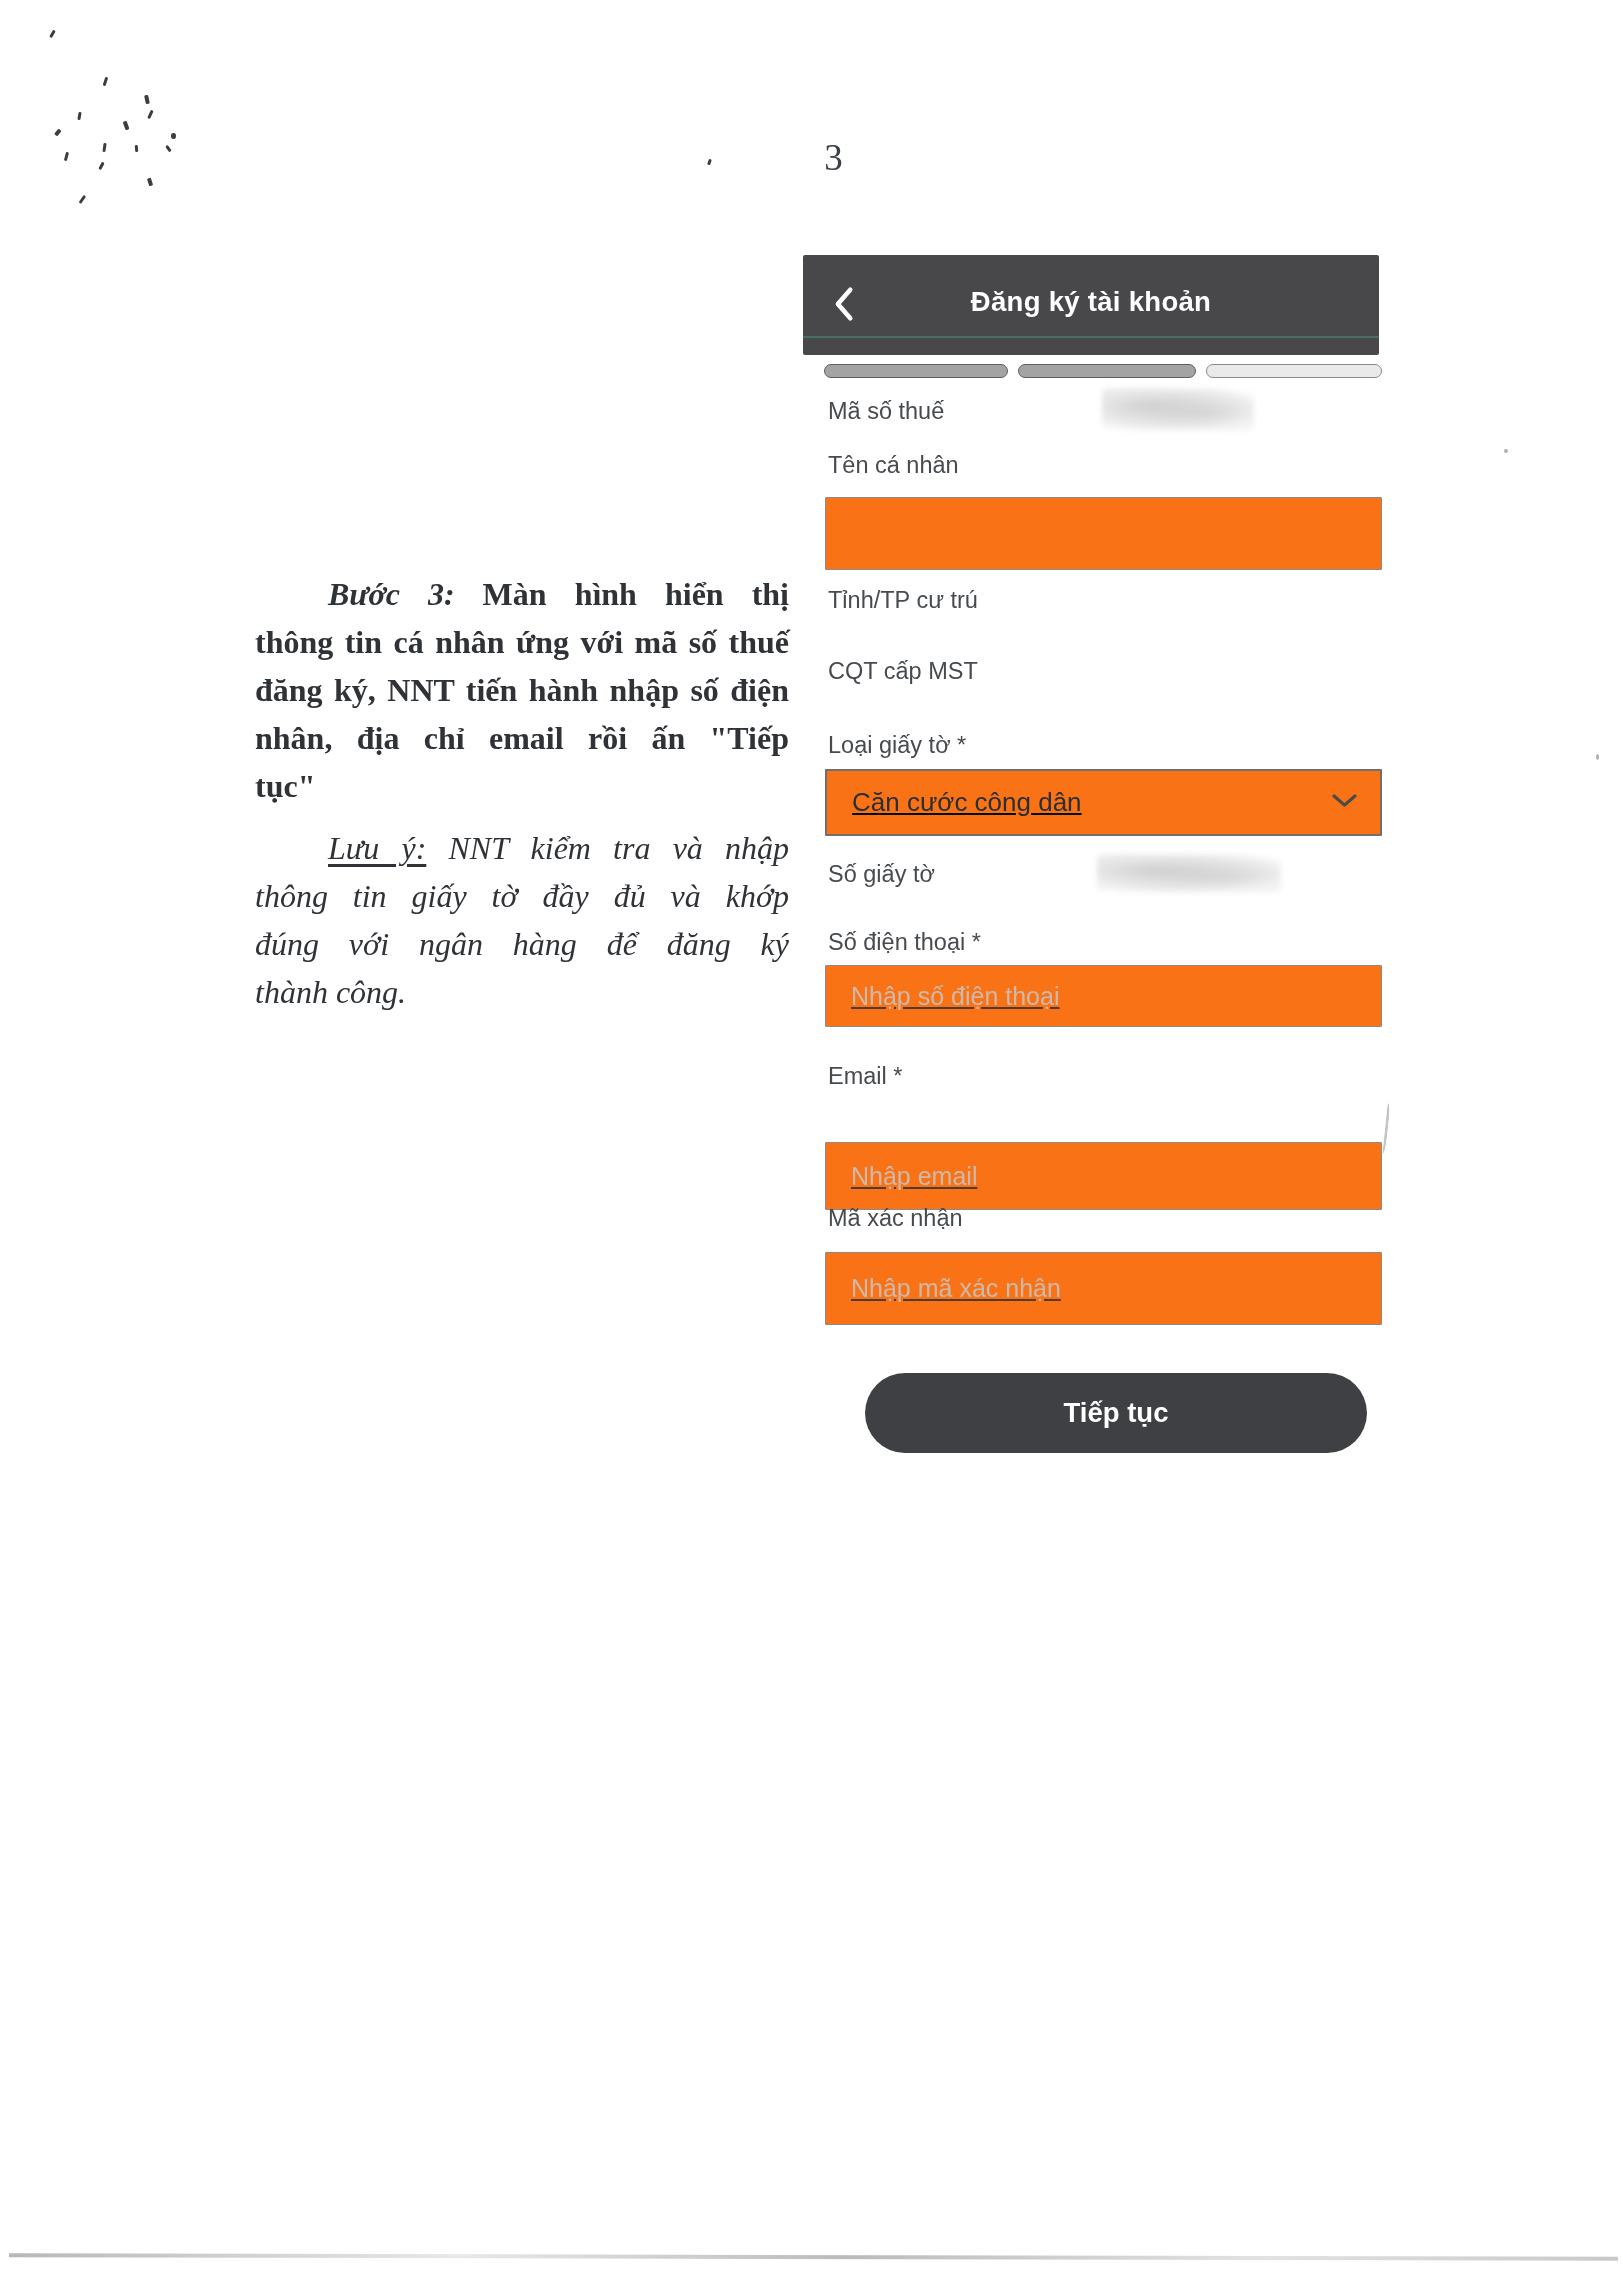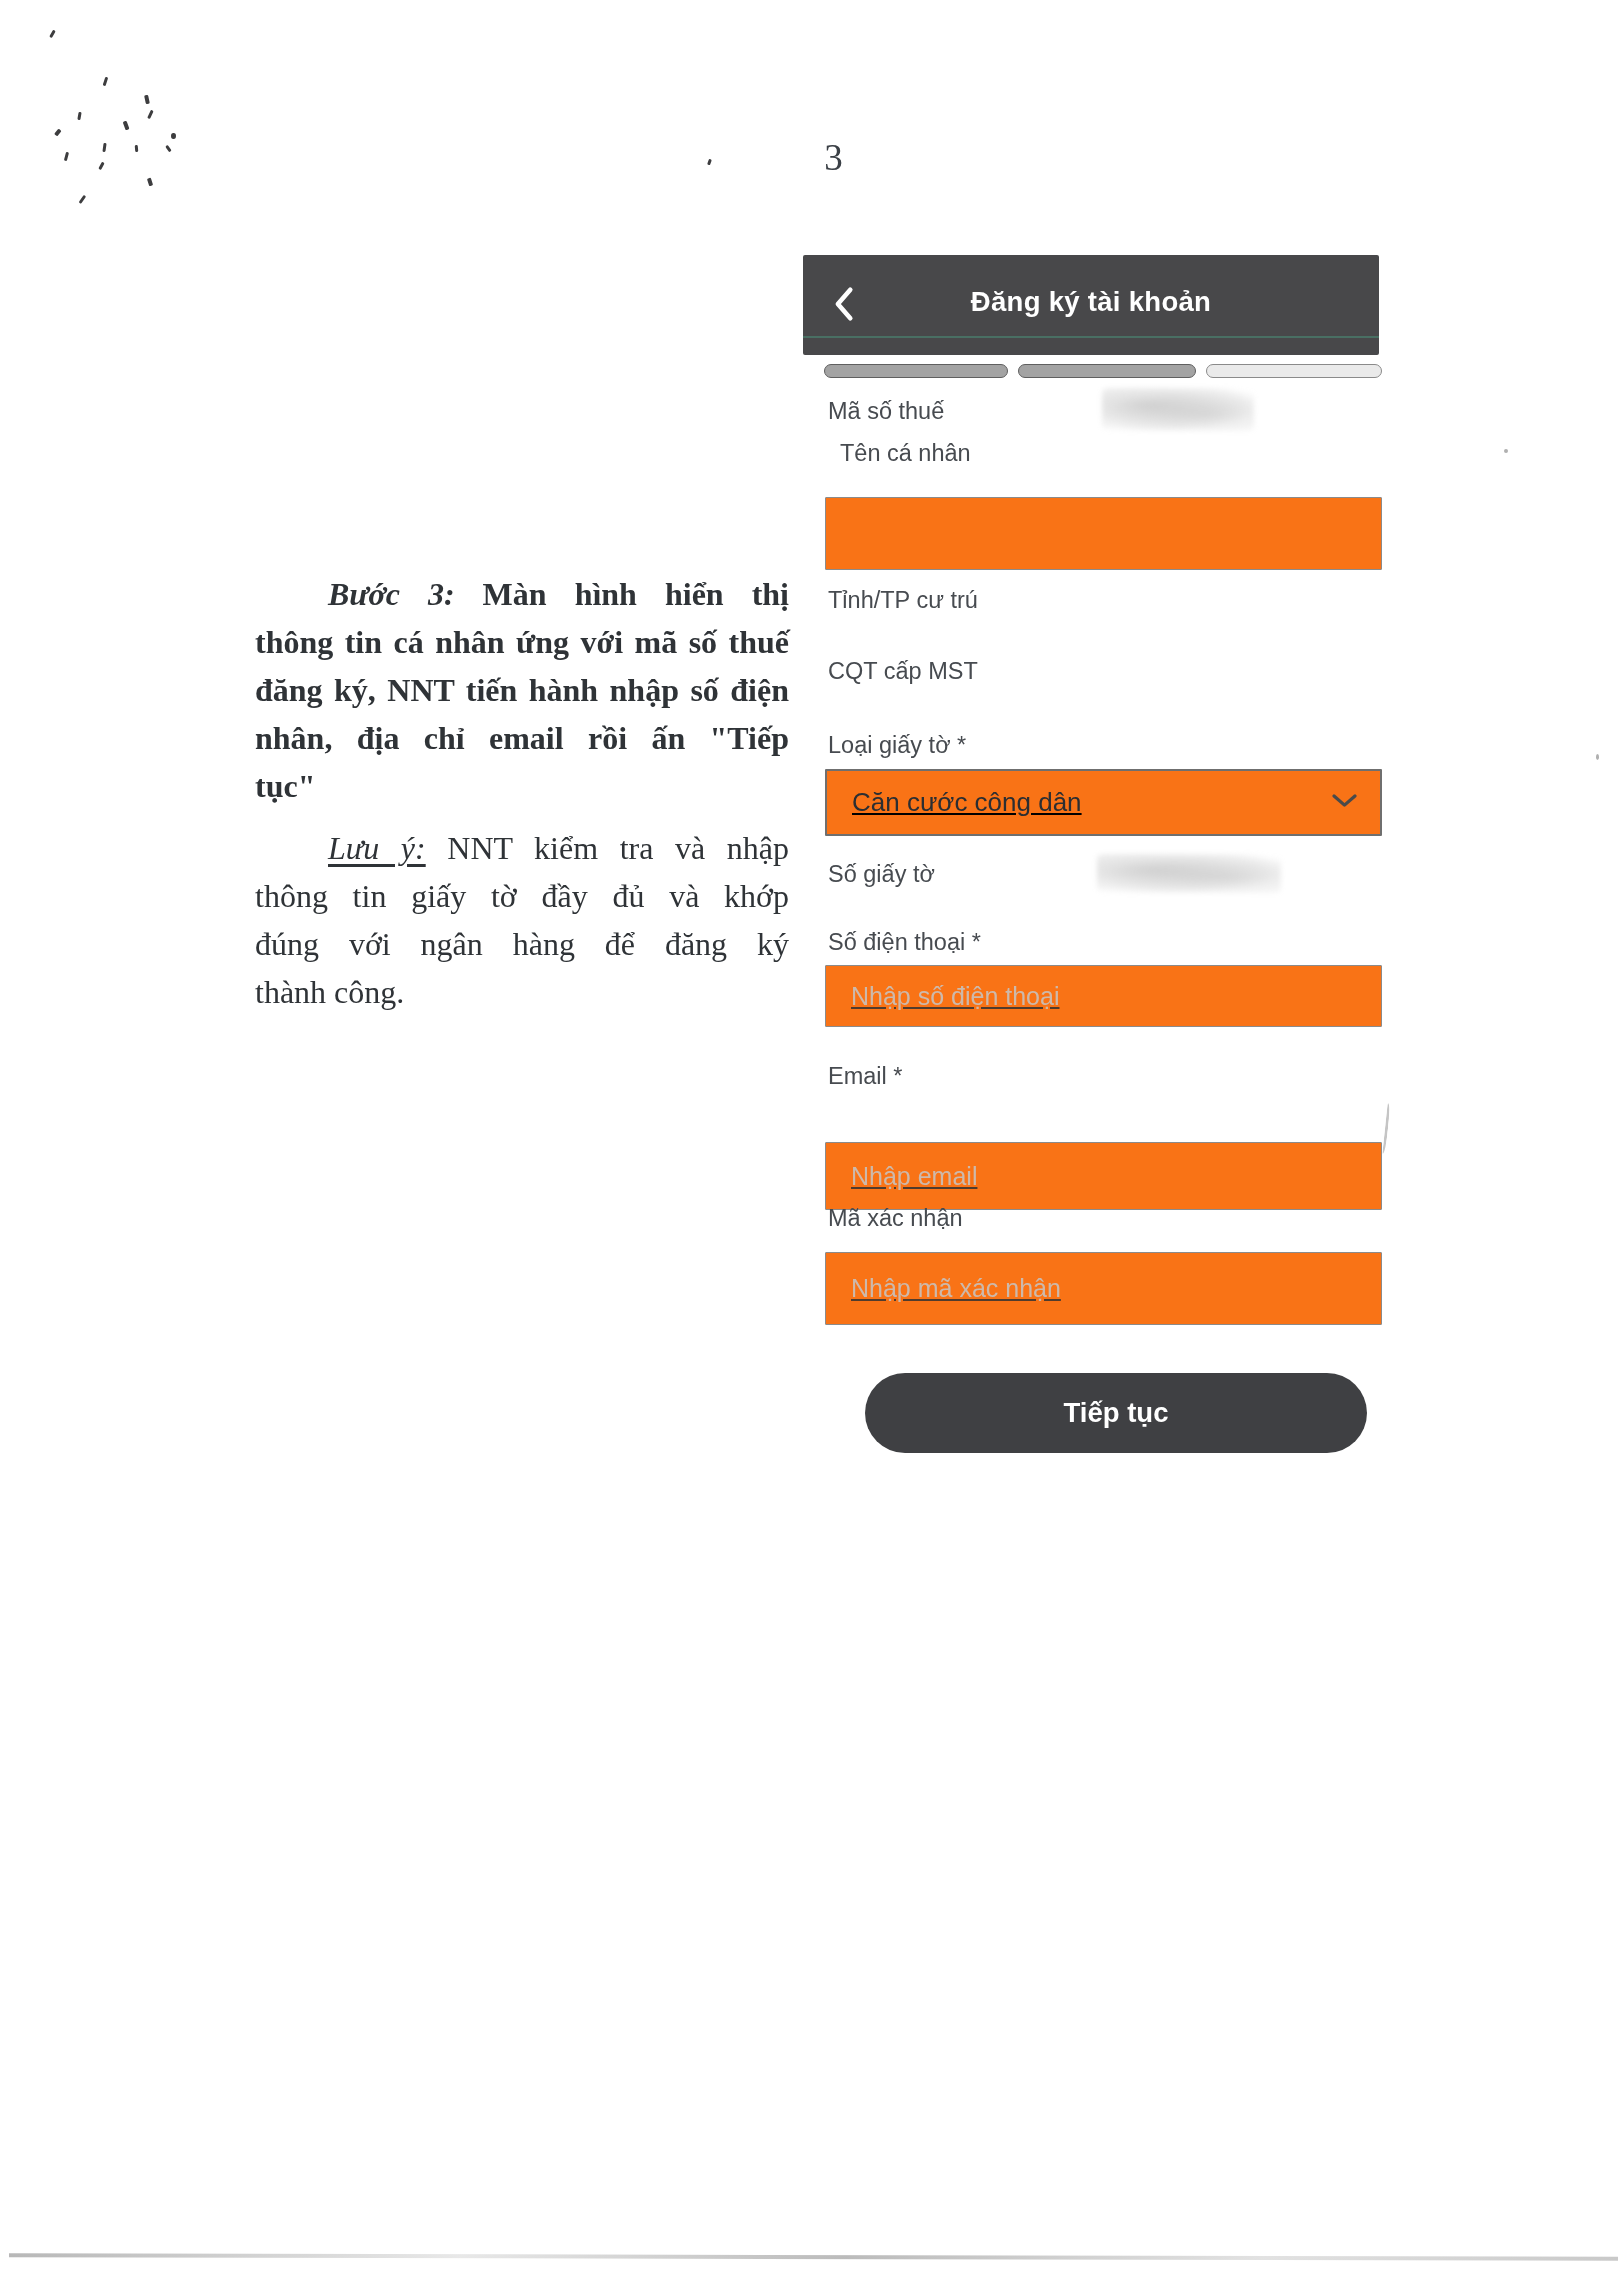--- a/index.html
+++ b/index.html
@@ -31,21 +31,21 @@
   .page-num{position:absolute; left:778px; top:136px; width:111px; text-align:center;
       font-family:"Liberation Serif", serif; font-size:37px; color:#3b4046;}
   .doc-col{position:absolute; left:255px; top:570px; width:534px;
       font-family:"Liberation Serif", serif; font-size:32px; color:var(--ink);}
   .doc-col .line{height:48px; line-height:48px; text-align:justify; text-align-last:justify; white-space:nowrap;}
   .doc-col .para .line:last-child{text-align-last:left;}
   .doc-col .para .line:first-child{text-indent:73px;}
   .para + .para{margin-top:14.4px;}
   .r-n{font-style:normal;font-weight:bold;}
   .r-b{font-weight:bold;}
-  .r-i{}
+  .r-i{font-style:italic;}
   .r-bi{font-weight:bold; font-style:italic;}
   .r-iu{font-style:italic; text-decoration:underline; text-underline-offset:5.2px;}
 
   
   .app-header{position:absolute; left:803px; top:255px; width:576px; height:100px;
       background:var(--header-bg); border-radius:2px;}
   .app-header .back{position:absolute; left:29px; top:50%; transform:translateY(-50%); cursor:pointer;}
   .app-header .title{position:absolute; left:0; right:0; top:50%; transform:translateY(-58%);
       text-align:center; color:var(--header-text); font-size:27.5px; font-weight:700; letter-spacing:0.3px;}
   .app-header .accent{position:absolute; left:0; right:0; bottom:17px; height:2px;
@@ -131,21 +131,21 @@
     <span class="accent"></span>
   </div>
 
   <div class="progress">
     <span class="step filled"></span>
     <span class="step filled"></span>
     <span class="step empty"></span>
   </div>
 
   <div class="fld-label" style="top:398px;">Mã số thuế</div>
-  <div class="fld-label" style="top:440px;margin-left:12px;">Tên cá nhân</div>
+  <div class="fld-label" style="top:452px;">Tên cá nhân</div>
   <input class="tbox" style="top: 497px; height: 73px;" type="text" value="">
   <div class="fld-label" style="top:587px;">Tỉnh/TP cư trú</div>
   <div class="fld-label" style="top:658px;">CQT cấp MST</div>
 
   <div class="fld-label" style="top:732px;">Loại giấy tờ *</div>
   <div class="tbox select" style="top:769px;height:67px;">
     <span class="sel-text">Căn cước công dân</span>
     <span>
       <svg width="25" height="14.4" viewBox="0 0 38 22">
         <polyline points="3,3 19,17 35,3" fill="none" stroke="#4a4a4a" stroke-width="5" stroke-linecap="round" stroke-linejoin="round"></polyline>

